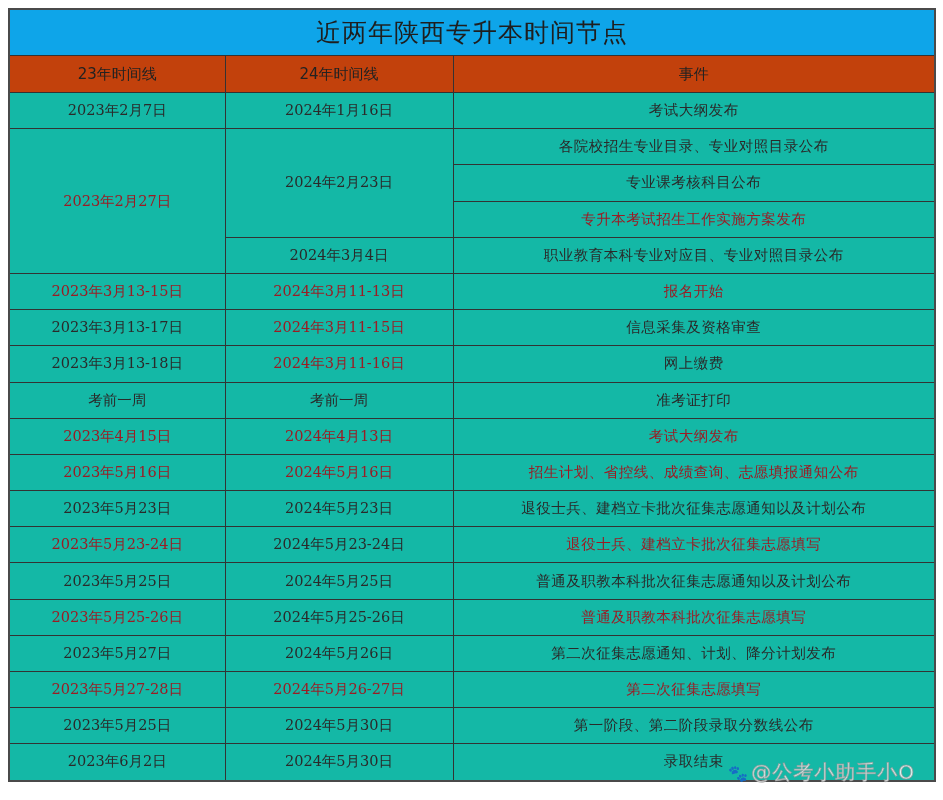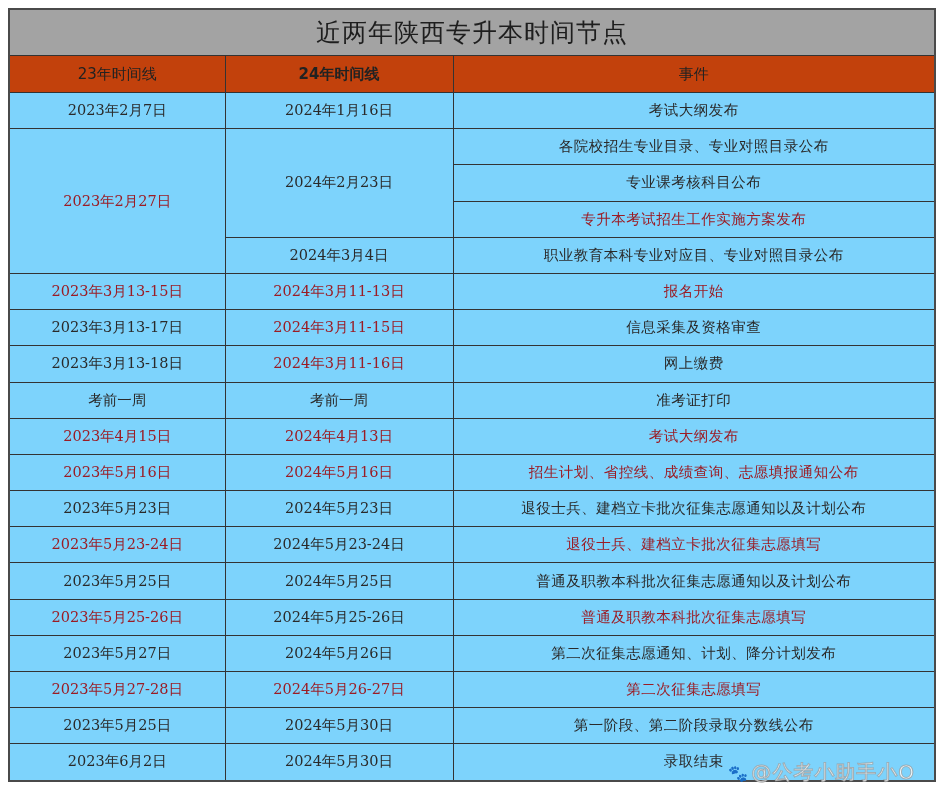--- a/index.html
+++ b/index.html
@@ -35,36 +35,36 @@
       font-weight: normal;
       font-size: 14.5px;
       white-space: nowrap;
       overflow: hidden;
     }
     col.c1 { width: 216px; }
     col.c2 { width: 228px; }
     col.c3 { width: 482px; }
     tr.title-row td {
       height: 45px;
-      background: #a3a3a3;
+      background: #0ea5e9;
       font-family: "DejaVu Sans", "Liberation Sans", sans-serif;
       font-size: 25px;
       letter-spacing: 1px;
       color: #1e1e1e;
     }
     tr.head-row th {
       height: 36px;
       background: #c2410c;
       font-family: "DejaVu Sans", "Liberation Sans", sans-serif;
       font-size: 15px;
       color: #222;
     }
     tr.data-row td {
       height: 35.2px;
-      background: #7dd3fc;
+      background: #14b8a6;
     }
     .hl {
       color: #9b1c24;
       font-weight: bold;
     }
     .event {
       font-family: "DejaVu Sans", "Liberation Sans", sans-serif;
       font-size: 15px;
       letter-spacing: 0.5px;
       margin-left: 36px;
@@ -94,21 +94,21 @@
       <col class="c1">
         <col class="c2">
         <col class="c3">
     </colgroup>
     <tbody>
       <tr class="title-row">
         <td colspan="3">近两年陕西专升本时间节点</td>
       </tr>
       <tr class="head-row">
         <th>23年时间线</th>
-        <th class="hl" style="font-weight:bold;">24年时间线</th>
+        <th class="hl" style="font-weight:normal;">24年时间线</th>
         <th>事件</th>
       </tr>
 
       <tr class="data-row">
         <td>2023年2月7日</td>
         <td>2024年1月16日</td>
         <td class="event">考试大纲发布</td>
       </tr>
       <tr class="data-row">
         <td rowspan="4" class="hl">2023年2月27日</td>

